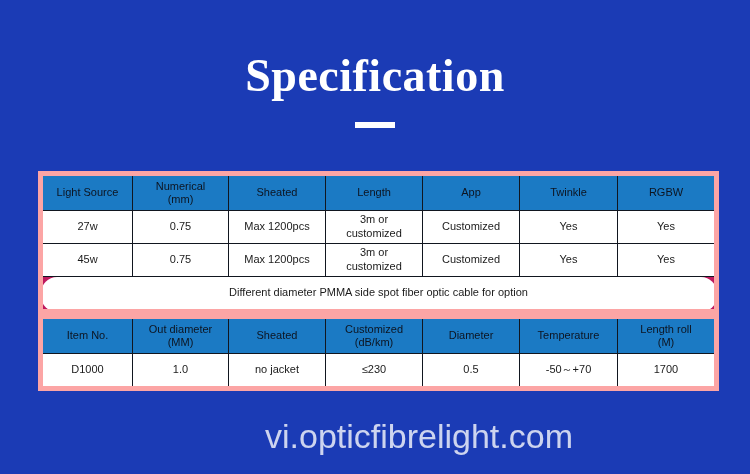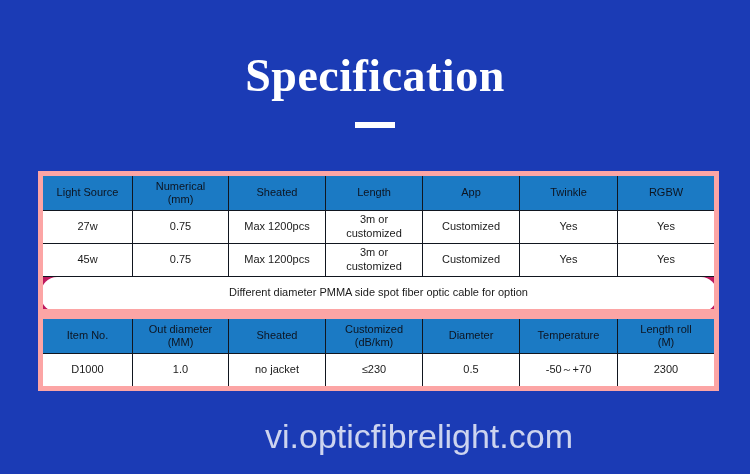--- a/index.html
+++ b/index.html
@@ -219,20 +219,20 @@
       </tr>
     </thead>
     <tbody>
       <tr>
         <td>D1000</td>
         <td>1.0</td>
         <td>no jacket</td>
         <td>≤230</td>
         <td>0.5</td>
         <td>-50～+70</td>
-        <td>2300</td>
+        <td>1700</td>
       </tr>
     </tbody>
   </table>
 
 </div>
 
 <div class="watermark">vi.opticfibrelight.com</div>
 
 </body></html>

